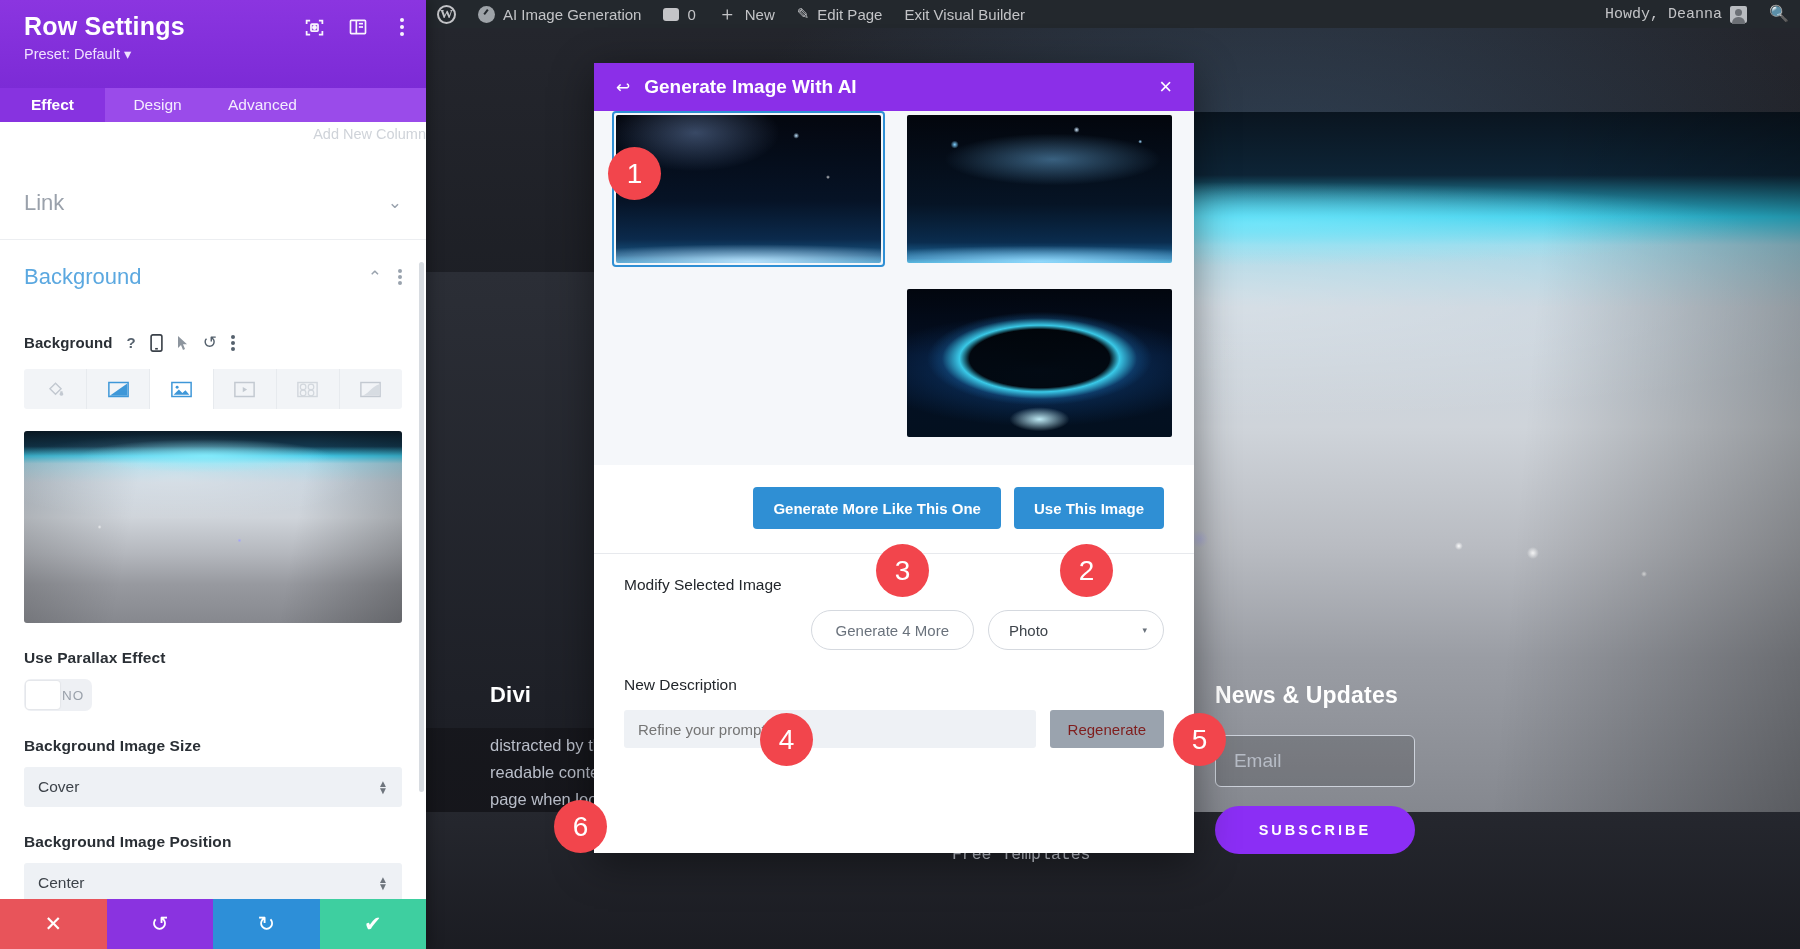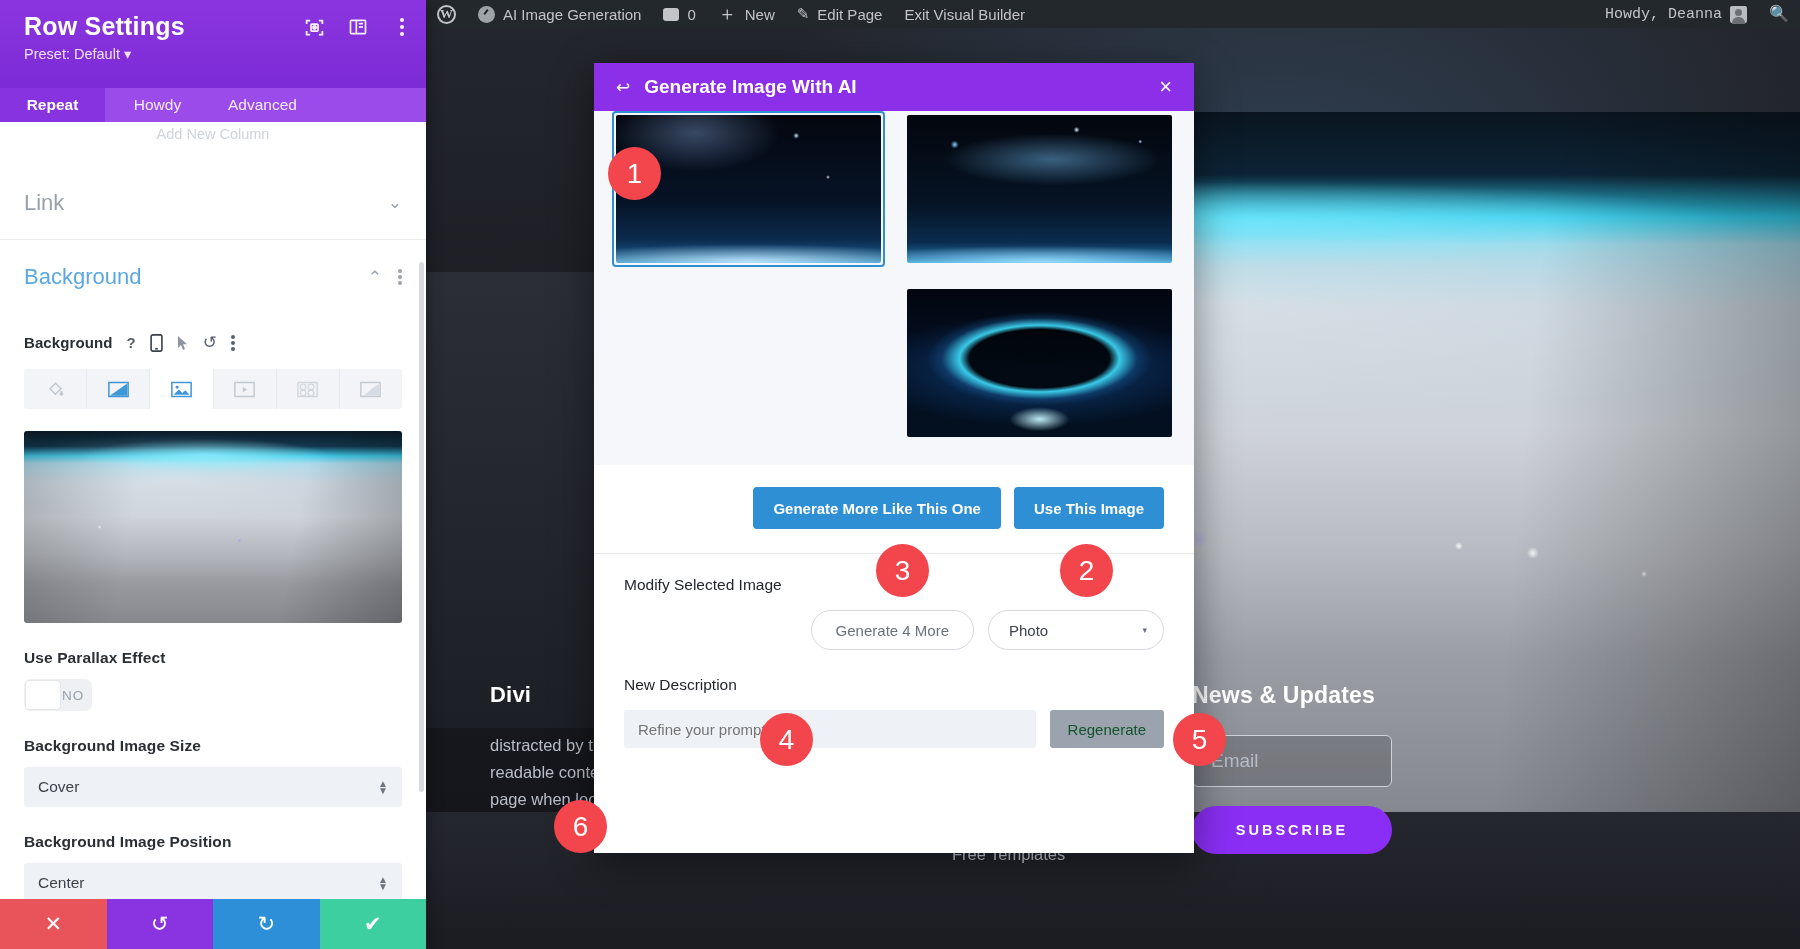--- a/index.html
+++ b/index.html
@@ -71,21 +71,21 @@
   .footer-cols{
     position:absolute; left:64px; top:-130px;
     display:flex; gap:110px;
   }
   .fcol-h{
     font-size:22px; font-weight:bold; color:#ffffff; margin-bottom:24px;
     letter-spacing:.2px;
   }
   .fcol-body{ font-size:16.5px; line-height:27px; color:#b9bec9; max-width:185px; }
   .flink{ font-size:16.5px; line-height:35px; color:#c6cad3; display:block; }
-  .fcol-res .flink{ padding-left:0; }
+  .fcol-res .flink{ padding-left:0;font-family:Liberation Mono, monospace; }
   .ai-dots{
     display:inline-flex; align-items:center; justify-content:center;
     width:42px; height:30px; border-radius:15px;
     background:#7a3fe0; margin-right:12px; vertical-align:middle;
   }
   .ai-dots i{ width:6px;height:6px;border-radius:50%;background:#fff;margin:0 2.5px;display:block;}
   .news-box{ }
   .news-h{ font-size:23px; font-weight:bold; color:#fff; letter-spacing:.2px;}
   .email-input{
     margin-top:26px; width:200px; height:52px;
@@ -159,21 +159,21 @@
   }
   #panel-tabs .ptab{
     display:flex;align-items:center;justify-content:center;
     color:#fff; width:105px; height:34px;
   }
   #panel-tabs .ptab.active{ background:#8733e0; font-weight:bold; }
   #panel-tabs .ptab:not(.active){ color:#f4ecff; }
 
   #panel-body{ position:relative; flex:1; overflow:hidden; background:#fff;}
   .ghost-row{
-    position:absolute; left:0; top:4px; width:100%; text-align:center;
+    position:absolute; left:0; top:4px; width:100%; text-align:right;
     font-size:14.5px; color:#cfd3d9;
   }
   .scroll-inner{ position:absolute; left:0; top:0; width:426px; }
 
   .sec-row{
     height:74px; display:flex; align-items:center; justify-content:space-between;
     padding:0 24px; border-bottom:1px solid #eceef1;
   }
   .sec-title{ font-size:22px; color:#9aa1ab; }
   .sec-title.open{ color:#5ba8e0; }
@@ -327,21 +327,21 @@
 
   .desc-sec{ padding:26px 30px 0 30px; }
   .desc-title{ font-size:15.5px; color:#22262b; }
   .desc-row{ display:flex; gap:14px; margin-top:16px; align-items:center;}
   .prompt-input{
     flex:1; height:38px; background:#eef1f5; border:none; border-radius:3px;
     padding:0 14px; font-size:15px; color:#8d949d;
     font-family:"Liberation Sans", sans-serif;
   }
   .btn-grey{
-    background:#9aa3ae; color:#14532d; border-radius:3px;
+    background:#9aa3ae; color:#7f1d1d; border-radius:3px;
     font-size:15px; height:38px; padding:0 18px;
     display:flex;align-items:center;justify-content:center; white-space:nowrap;
   }
 
   
   .badge{
     position:absolute; width:53px; height:53px; border-radius:50%;
     background:#f2454c; color:#fff;
     display:flex; align-items:center; justify-content:center;
     font-size:28px; font-family:"Liberation Sans", sans-serif;
@@ -461,22 +461,22 @@
       </div>
       <div class="ph-icon kebab">
           <i></i>
           <i></i>
           <i></i>
         </div>
     </div>
   </div>
 
   <div id="panel-tabs">
-    <div class="ptab active">Repeat</div>
-    <div class="ptab">Howdy</div>
+    <div class="ptab active">Effect</div>
+    <div class="ptab">Design</div>
     <div class="ptab">Advanced</div>
   </div>
 
   <div id="panel-body">
     <div class="ghost-row">Add New Column</div>
 
     <div class="scroll-inner" style="top:44px;">
 
       <div class="sec-row">
         <span class="sec-title">Link</span>

